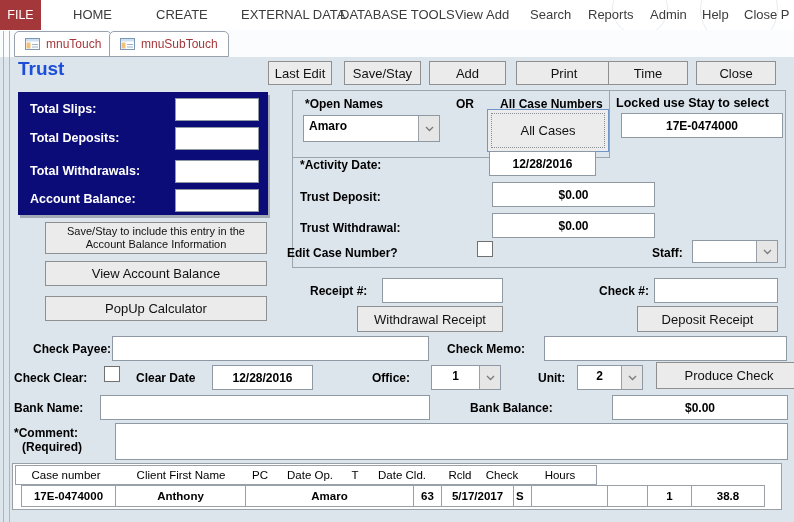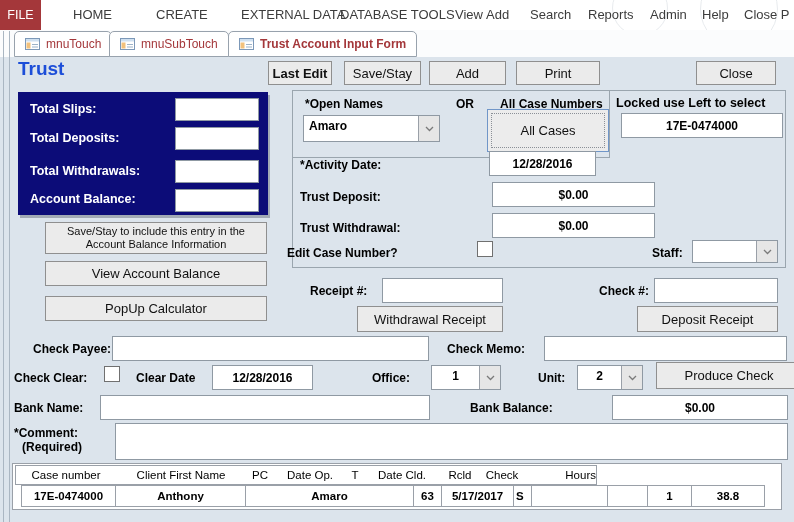--- a/index.html
+++ b/index.html
@@ -103,36 +103,27 @@
   <div class="tab" style="left:109px;">
     <svg width="15" height="12" viewBox="0 0 15 12">
         <rect x="0.5" y="0.5" width="14" height="11" fill="#fff" stroke="#7c98b8"></rect>
         <rect x="1" y="1" width="13" height="2.5" fill="#cfe0f0"></rect>
         <rect x="1.5" y="4.5" width="4" height="6" fill="#f2c17c"></rect>
         <line x1="7" y1="6.5" x2="13" y2="6.5" stroke="#9db3c8"></line>
         <line x1="7" y1="9" x2="13" y2="9" stroke="#9db3c8"></line>
       </svg>
     <span>mnuSubTouch</span>
   </div>
-  <div class="tab active" style="left:228px;">
-    <svg width="15" height="12" viewBox="0 0 15 12">
-        <rect x="0.5" y="0.5" width="14" height="11" fill="#fff" stroke="#7c98b8"></rect>
-        <rect x="1" y="1" width="13" height="2.5" fill="#cfe0f0"></rect>
-        <rect x="1.5" y="4.5" width="4" height="6" fill="#f2c17c"></rect>
-        <line x1="7" y1="6.5" x2="13" y2="6.5" stroke="#9db3c8"></line>
-        <line x1="7" y1="9" x2="13" y2="9" stroke="#9db3c8"></line>
-      </svg>
-    <span>Trust Account Input Form</span>
-  </div>
 
   <div class="title abs" style="left:18px; top:58px;">Trust</div>
-  <div class="btn" style="left:268px; top:61px; width:64px; height:24px;font-weight:bold;">Last Edit</div>
+  <div class="btn" style="left:268px; top:61px; width:64px; height:24px;">Last Edit</div>
   <div class="btn" style="left:344px; top:61px; width:77px; height:24px;">Save/Stay</div>
   <div class="btn" style="left:429px; top:61px; width:77px; height:24px;">Add</div>
-  <div class="btn" style="left:516px; top:61px; width:84px; height:24px;text-align:center;">Print</div>
+  <div class="btn" style="left:516px; top:61px; width:96px; height:24px;text-align:center;">Print</div>
+  <div class="btn" style="left:608px; top:61px; width:80px; height:24px;">Time</div>
   <div class="btn" style="left:696px; top:61px; width:80px; height:24px;">Close</div>
 
   <div class="panel" style="left:18px; top:92px; width:250px; height:123px;"></div>
   <span class="lbl white" style="left:30px; top:102px;">Total Slips:</span>
   <input class="fld" style="left: 175px; top: 98px; width: 84px; height: 23px;" value="">
   <span class="lbl white" style="left:30px; top:131px;">Total Deposits:</span>
   <input class="fld" style="left: 175px; top: 127px; width: 84px; height: 23px;" value="">
   <span class="lbl white" style="left:30px; top:164px;">Total Withdrawals:</span>
   <input class="fld" style="left: 175px; top: 160px; width: 84px; height: 23px;" value="">
   <span class="lbl white" style="left:30px; top:192px;">Account Balance:</span>
@@ -151,21 +142,21 @@
     <span class="val">Amaro</span>
     <span class="arrow">
         <svg width="9" height="6" viewBox="0 0 9 6">
           <path d="M1 1l3.5 3.5L8 1" fill="none" stroke="#7a7a7a" stroke-width="1.3"></path>
         </svg>
       </span>
   </div>
   <div class="btn allcases" style="left:487px; top:109px; width:122px; height:43px;">
     <span>All Cases</span>
   </div>
-  <span class="lbl" style="left:616px; top:96px; font-size:12.5px;">Locked use Left to select</span>
+  <span class="lbl" style="left:616px; top:96px; font-size:12.5px;">Locked use Stay to select</span>
   <input class="fld center" style="left: 621px; top: 113px; width: 162px; height: 25px;" value="17E-0474000">
 
   <span class="lbl" style="left:300px; top:158px;">*Activity Date:</span>
   <input class="fld center" style="left: 489px; top: 151px; width: 107px; height: 25px;" value="12/28/2016">
   <span class="lbl" style="left:300px; top:190px;">Trust Deposit:</span>
   <input class="fld center" style="left: 492px; top: 182px; width: 163px; height: 25px;" value="$0.00">
   <span class="lbl" style="left:300px; top:221px;">Trust Withdrawal:</span>
   <input class="fld center" style="left: 492px; top: 213px; width: 163px; height: 25px;" value="$0.00">
   <span class="lbl" style="left:287px; top:246px;">Edit Case Number?</span>
   <input type="checkbox" class="chk" style="left: 477px; top: 241px;">
@@ -227,21 +218,21 @@
   <div class="tablebox" style="left:12px; top:463px; width:770px; height:47px;">
     <div class="trow thead" style="left:2px; top:1px; height:20px;">
       <div class="th" style="width:100px;">Case number</div>
       <div class="th" style="width:130px;">Client First Name</div>
       <div class="th" style="width:28px;">PC</div>
       <div class="th" style="width:72px;">Date Op.</div>
       <div class="th" style="width:18px;">T</div>
       <div class="th" style="width:76px;">Date Cld.</div>
       <div class="th" style="width:40px;">Rcld</div>
       <div class="th" style="width:44px;">Check</div>
-      <div class="th" style="width:72px;text-align:right;">Hours</div>
+      <div class="th" style="width:72px;">Hours</div>
     </div>
     <div class="trow tdata" style="left:8px; top:21px; height:22px;">
       <div class="td" style="width:94px;">17E-0474000</div>
       <div class="td" style="width:130px;">Anthony</div>
       <div class="td" style="width:168px;">Amaro</div>
       <div class="td" style="width:28px;">63</div>
       <div class="td" style="width:72px;">5/17/2017</div>
       <div class="td left" style="width:18px;">S</div>
       <div class="td" style="width:76px;"></div>
       <div class="td" style="width:40px;"></div>

